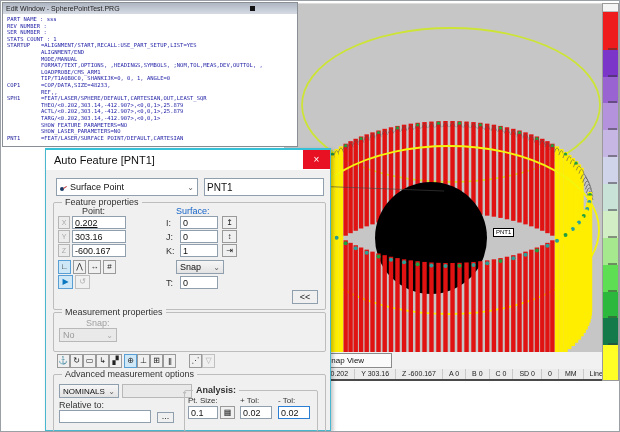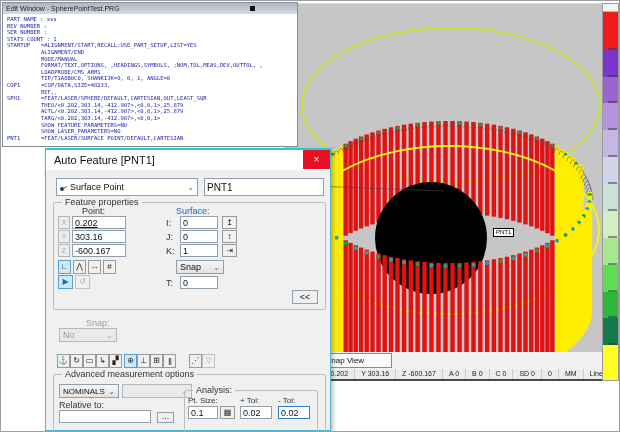--- a/index.html
+++ b/index.html
@@ -453,20 +453,23 @@
       </div>
     <div class="combo gray" style="left:130px;top:110px;width:48px;height:14px;">
       <span>Snap</span>
       <span class="chev">⌄</span>
     </div>
     <div class="lab" style="left:120px;top:128px;">T:</div>
     <input class="fld" style="left: 134px; top: 126px; width: 38px; height: 13px;" value="0">
 
     <div class="btn" style="left:246px;top:140px;width:26px;height:14px;line-height:13px;">&lt;&lt;</div>
 
+    <div class="grp" style="left:7px;top:162px;width:271px;height:38px;">
+      <span class="legend">Measurement properties</span>
+    </div>
     <div class="lab dis" style="left:40px;top:168px;">Snap:</div>
     <div class="combo dis" style="left:13px;top:178px;width:58px;height:14px;">
       <span>No</span>
       <span class="chev">⌄</span>
     </div>
 
     <div id="meas-toolbar">
         <div class="tbtn" style="left: 11px; top: 204px;"><span>⚓</span></div>
         <div class="tbtn" style="left: 24px; top: 204px;"><span>↻</span></div>
         <div class="tbtn" style="left: 37px; top: 204px;"><span>▭</span></div>
@@ -487,21 +490,21 @@
       <span>NOMINALS</span>
       <span class="chev">⌄</span>
     </div>
     <div class="combo dis" style="left:76px;top:234px;width:70px;height:14px;">
       <span class="chev">⌄</span>
     </div>
     <div class="lab" style="left:13px;top:250px;">Relative to:</div>
     <input class="fld" style="left: 13px; top: 260px; width: 92px; height: 13px;" value="">
     <div class="btn" style="left:111px;top:262px;width:17px;height:11px;line-height:6px;">...</div>
 
-    <div class="grp" style="left:138px;top:240px;width:132px;height:40px;">
+    <div class="grp" style="left:138px;top:240px;width:132px;height:40px;font-weight:bold;">
       <span class="legend">Analysis:</span>
     </div>
     <div class="lab" style="left:142px;top:246px;font-size:8px;">Pt. Size:</div>
     <div class="lab" style="left:194px;top:246px;font-size:8px;">+ Tol:</div>
     <div class="lab" style="left:232px;top:246px;font-size:8px;">- Tol:</div>
     <input class="fld" style="left: 142px; top: 256px; width: 30px; height: 13px;" value="0.1">
     <div class="tbtn" style="left:174px;top:256px;width:15px;height:13px;"><span>▦</span></div>
     <input class="fld" style="left: 194px; top: 256px; width: 32px; height: 13px;" value="0.02">
     <input class="fld focused" style="left: 232px; top: 256px; width: 32px; height: 13px;" value="0.02">
   </div>

